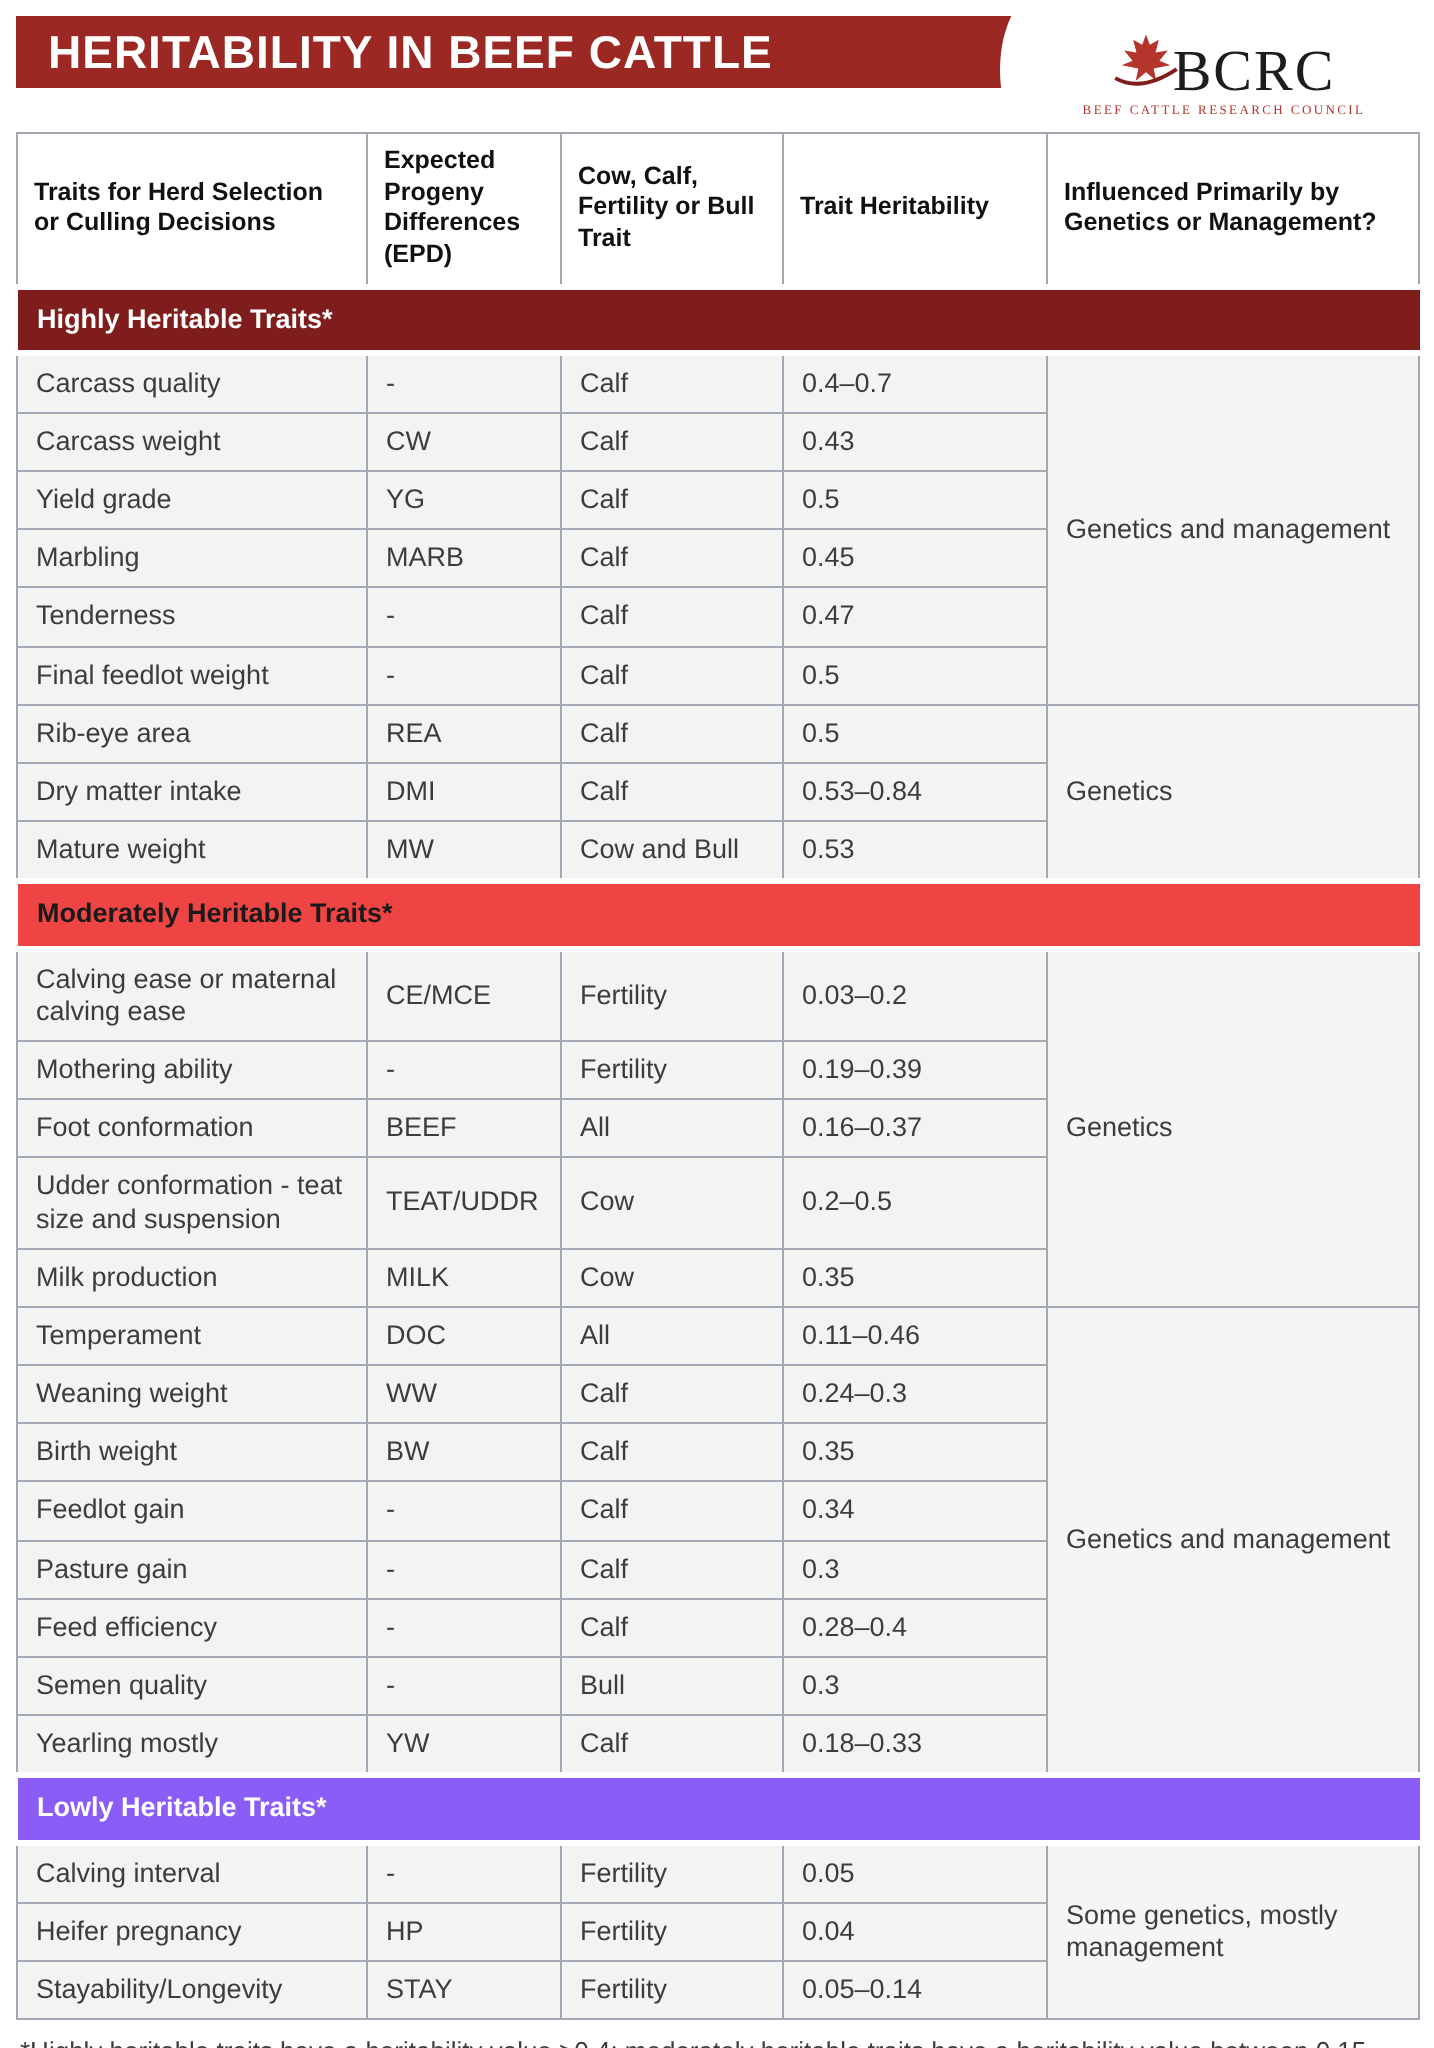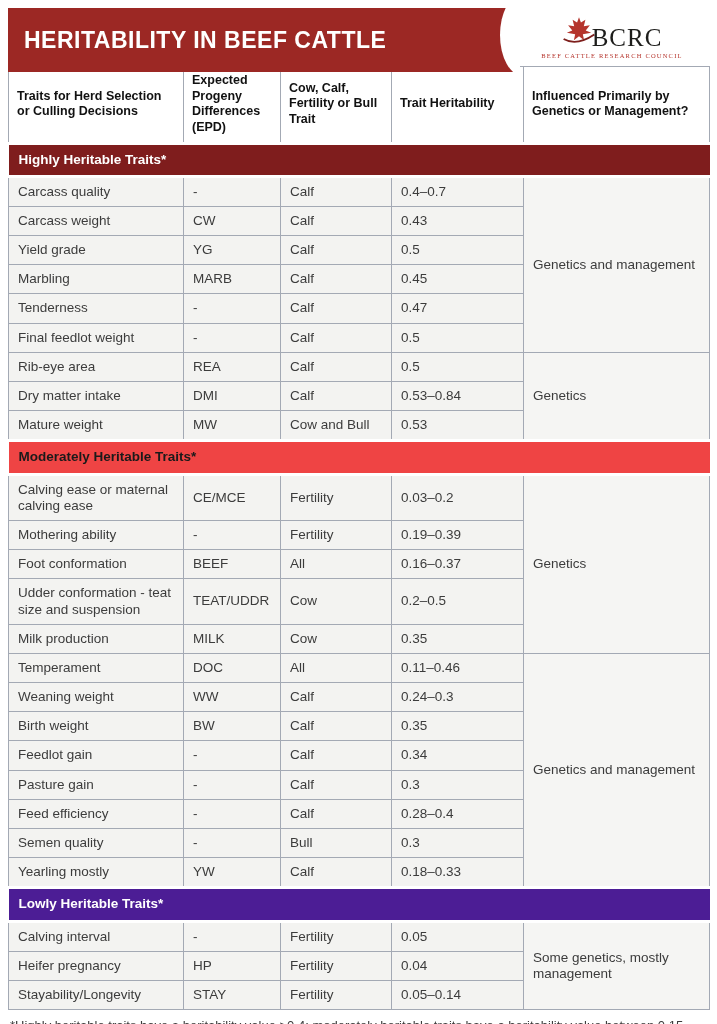--- a/index.html
+++ b/index.html
@@ -9,21 +9,21 @@
     font-family: "Liberation Sans", sans-serif;
     color: #3c3c3c;
     overflow: hidden;
   }
   .page { padding: 8px; width: 717px; height: 1024px; }
 
   
   .banner-row { position: relative; height: 54px; margin-bottom: 2px; }
   .banner {
     position: absolute; left: 0; top: 0;
-    width: 512px; height: 64px;
+    width: 512px; height: 36px;
     background: #9c2824;
     display: flex; align-items: center;
     overflow: hidden;
   }
   .banner::after {
     content: "";
     position: absolute; right: -26px; top: -14px;
     width: 46px; height: 82px;
     background: #ffffff;
     border-radius: 50%;
@@ -32,21 +32,21 @@
     color: #ffffff; font-size: 23px; font-weight: bold;
     letter-spacing: 0.5px; padding-left: 16px; white-space: nowrap;
   }
   .logo {
     position: absolute; right: 6px; top: 0; width: 182px; height: 58px;
     display: flex; flex-direction: column; align-items: center; justify-content: center;
   }
   .logo-main { display: flex; align-items: flex-end; }
   .logo-leaf { width: 34px; height: 32px; margin-right: -4px; margin-bottom: 2px; }
   .logo-word {
-    font-family: "Liberation Serif", serif; font-size: 25px; line-height: 0.9;
+    font-family: "Liberation Serif", serif; font-size: 29px; line-height: 0.9;
     color: #1d1d1b; letter-spacing: 1px;
   }
   .logo-tagline {
     font-family: "Liberation Serif", serif;
     font-size: 6.5px; letter-spacing: 1.2px; color: #b5342c; margin-top: 2px;
     white-space: nowrap;
   }
 
   
   table.herit {
@@ -69,21 +69,21 @@
   }
   td.influence { background: #f5f5f3; }
 
   tr.band td {
     border-left: none; border-right: none;
     border-top: 3px solid #ffffff; border-bottom: 3px solid #ffffff;
     font-size: 13.5px; font-weight: bold; padding: 7px 10px;
   }
   tr.band-high td { background: #7f1d1d; color: #ffffff; }
   tr.band-mod  td { background: #ef4444; color: #1a1a1a; }
-  tr.band-low  td { background: #4c1d95; color: #ffffff; }
+  tr.band-low  td { background: #8b5cf6; color: #ffffff; }
 
   
   .footnote {
     width: 701px; font-size: 13px; color: #3c3c3c; line-height: 1.35;
     padding: 7px 2px 9px 2px;
     border-bottom: 1px solid #c9cdd4;
   }
 </style>
 </head>
 <body>

